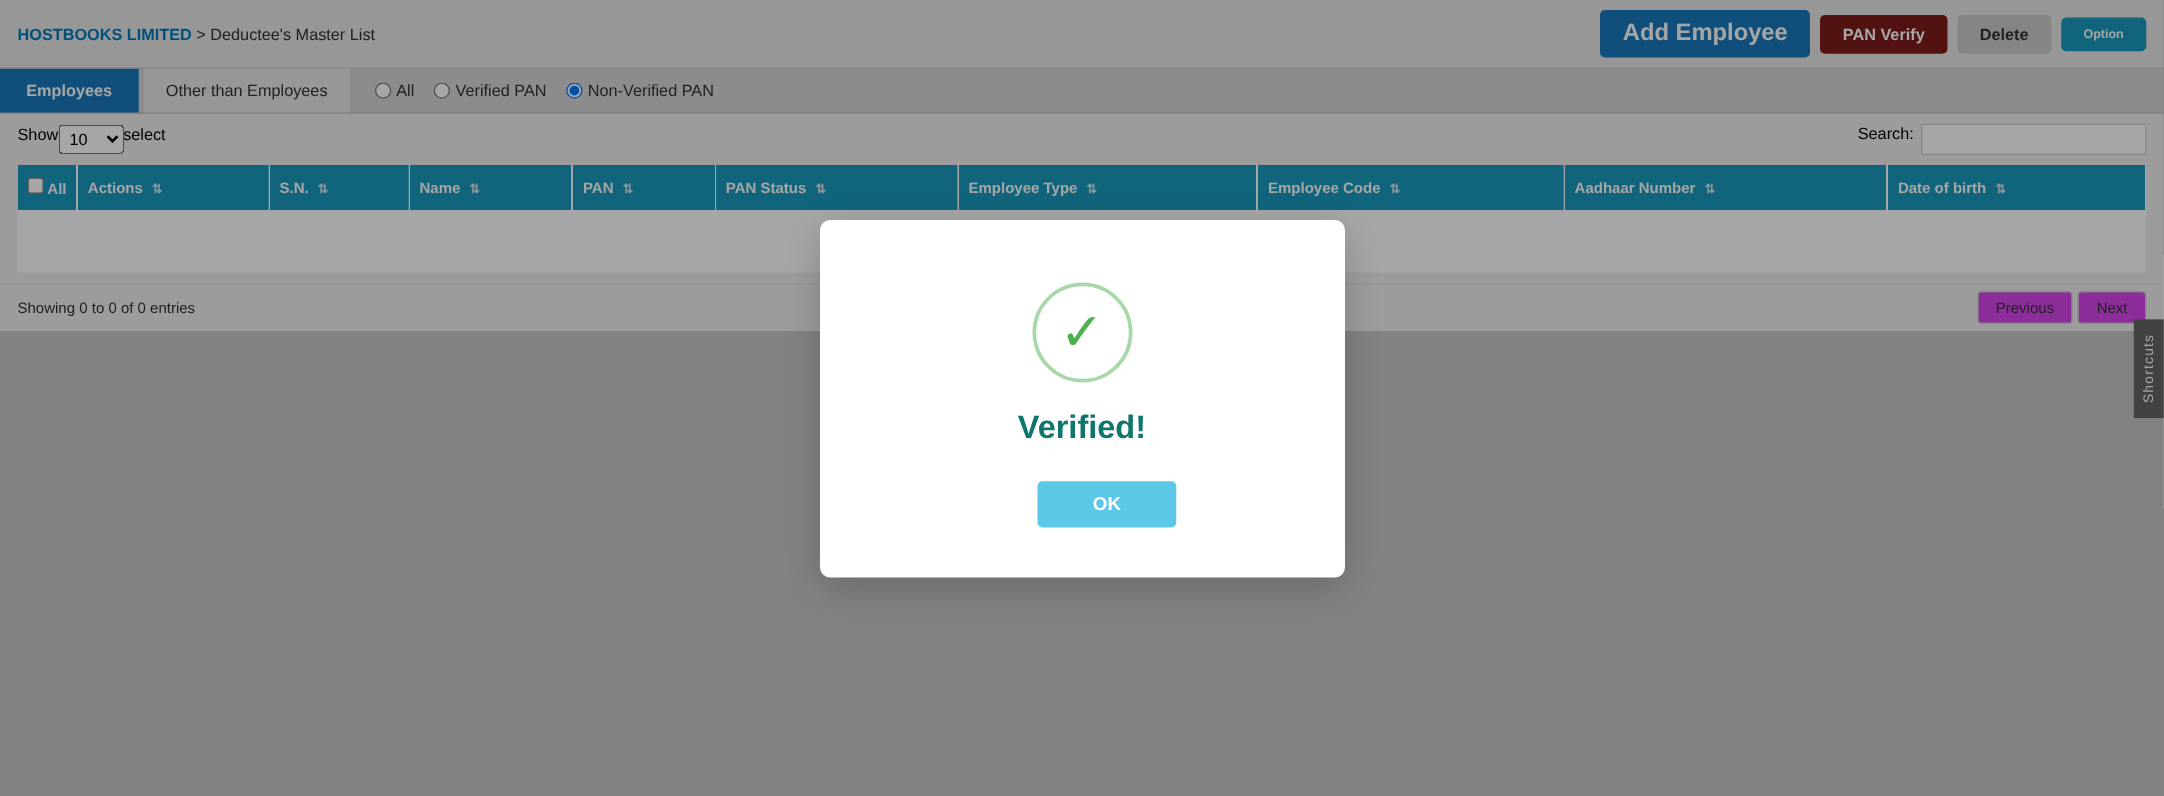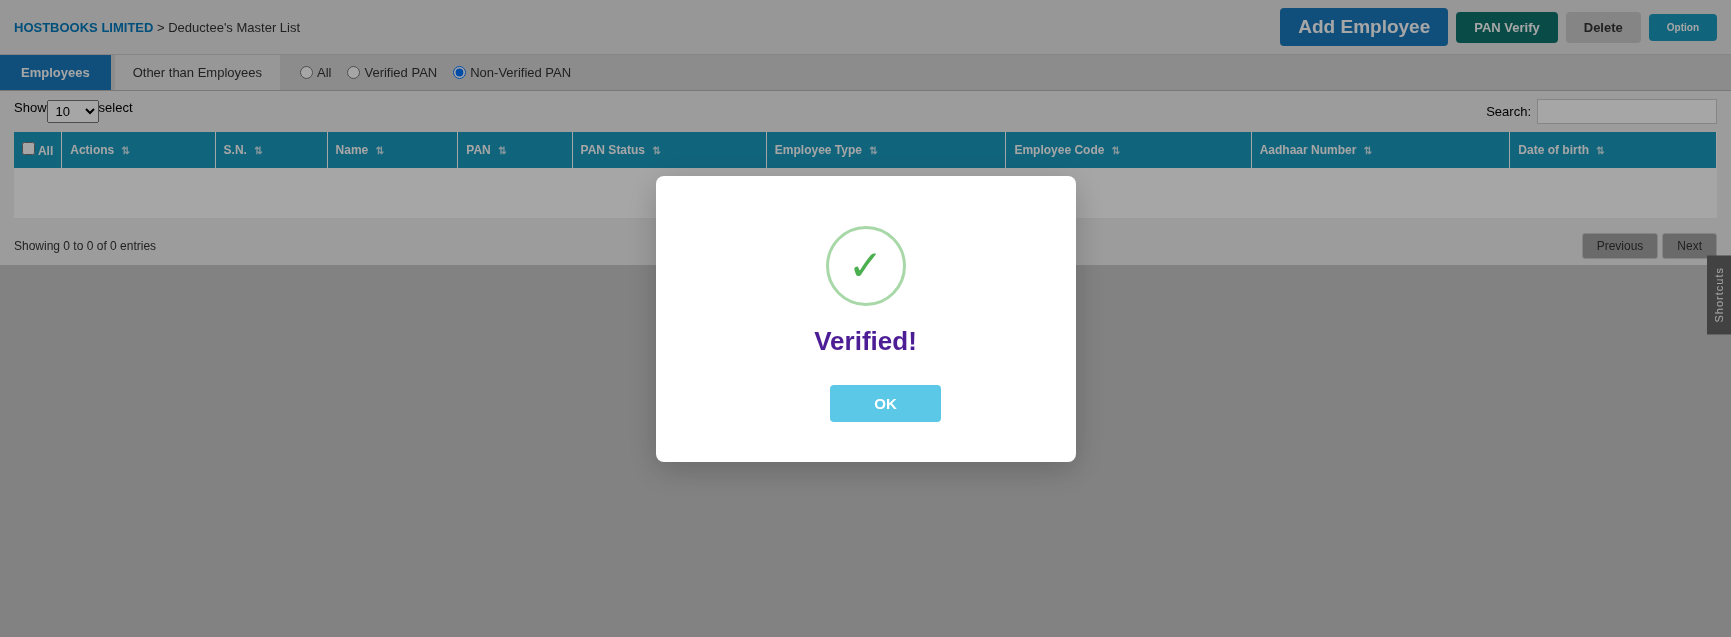--- a/index.html
+++ b/index.html
@@ -32,21 +32,21 @@
       background: #1a7abf;
       color: #fff;
       border: none;
       padding: 8px 18px;
       border-radius: 4px;
       cursor: pointer;
       font-size: 19px;
       font-weight: bold;
     }
     .btn-pan-verify {
-      background: #0f766e;
+      background: #7f1d1d;
       color: #fff;
       border: none;
       padding: 8px 18px;
       border-radius: 4px;
       cursor: pointer;
       font-size: 13px;
       font-weight: bold;
     }
     .btn-delete {
       background: #ccc;
@@ -127,21 +127,21 @@
       display: flex;
       align-items: flex-start;
       gap: 0;
     }
     .show-entries select {
       padding: 2px 4px;
       font-size: 13px;
     }
     .search-area {
       display: flex;
-      align-items: center;
+      align-items: flex-start;
       gap: 6px;
     }
     .search-area input {
       border: 1px solid #ccc;
       padding: 4px 8px;
       font-size: 13px;
       width: 180px;
     }
 
     
@@ -192,21 +192,21 @@
     }
     .pagination-row .info {
       font-size: 12px;
       color: #333;
     }
     .pagination-buttons {
       display: flex;
       gap: 4px;
     }
     .btn-prev, .btn-next {
-      background: #a3a3a3;
+      background: #d946ef;
       border: 1px solid #ccc;
       color: #333;
       padding: 5px 14px;
       cursor: pointer;
       font-size: 12px;
       border-radius: 3px;
     }
 
     
     .overlay {
@@ -238,21 +238,21 @@
       margin: 0 auto 20px;
     }
     .modal-checkmark {
       color: #4caf50;
       font-size: 42px;
       line-height: 1;
     }
     .modal-title {
       font-size: 26px;
       font-weight: bold;
-      color: #4c1d95;
+      color: #0f766e;
       margin-bottom: 28px;
     }
     .modal-message {
       font-size: 14px;
       color: #666;
       margin-bottom: 28px;
     }
     .btn-ok {
       background: #5bc8e8;
       color: #fff;

